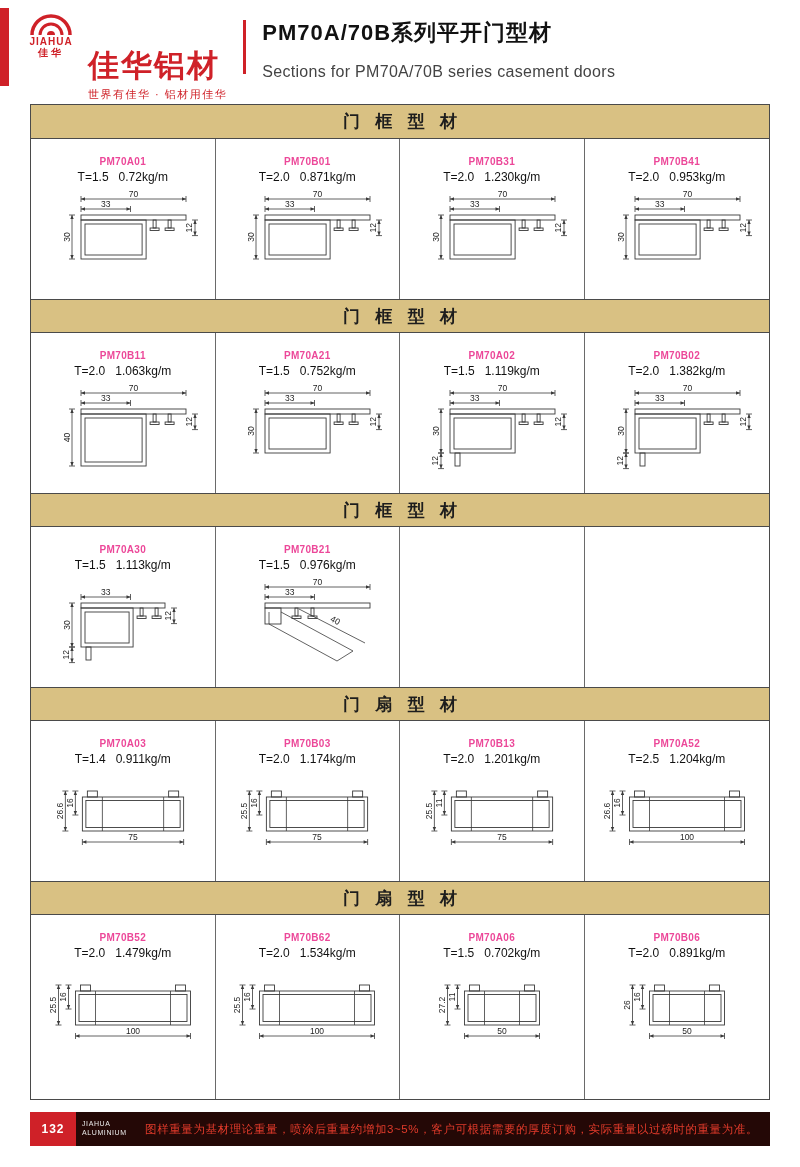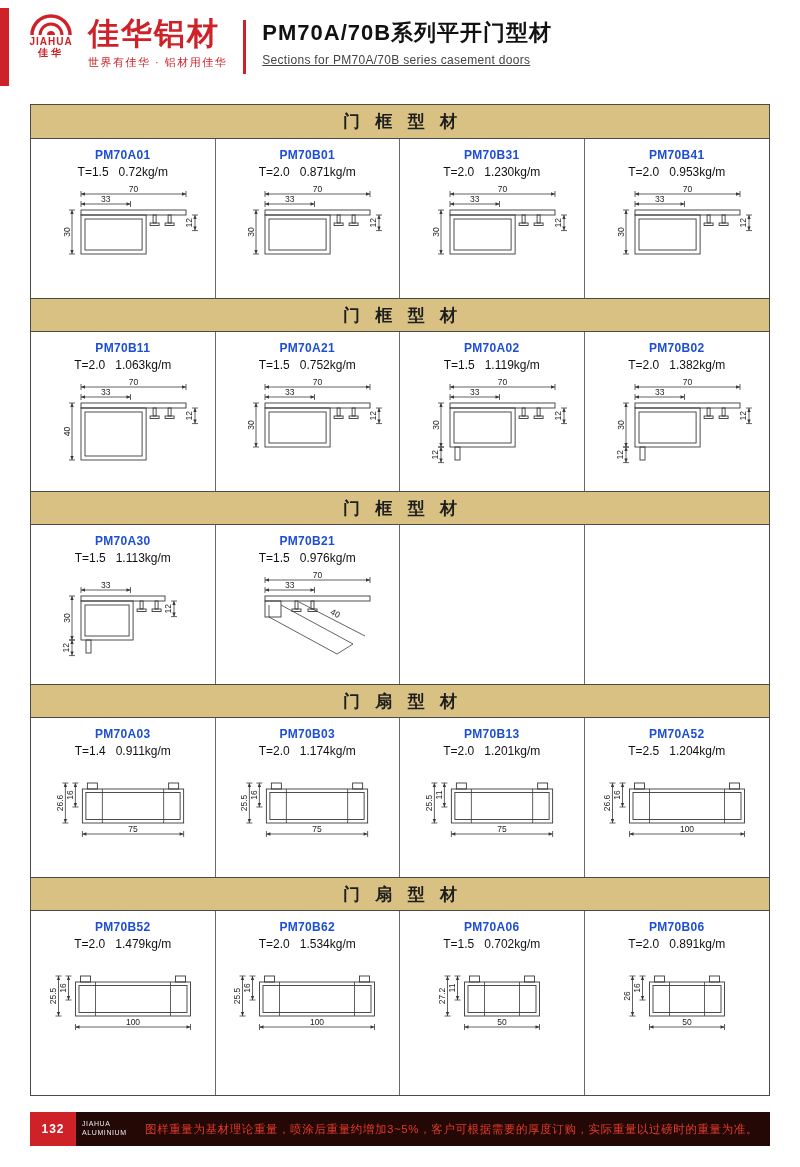--- a/index.html
+++ b/index.html
@@ -11,46 +11,46 @@
     position:relative;
     overflow:hidden;
   }
   
   .edge-stripe { position:absolute; left:0; top:8px; width:9px; height:78px; background:#cf2128; }
   .header { display:flex; align-items:flex-start; padding:12px 30px 0 16px; height:96px; }
   .logo-block { width:58px; text-align:center; margin-left:6px; }
   .logo-block svg { display:block; margin:0 auto; }
   .logo-en { color:#cf2128; font-weight:bold; font-size:10px; letter-spacing:1px; line-height:1.1; }
   .logo-cn { color:#cf2128; font-size:10px; font-weight:bold; letter-spacing:3px; line-height:1.2; }
-  .brand-block { margin-left:8px; padding-top:6px; }
+  .brand-block { margin-left:8px; padding-top:6px;margin-top:32px; }
   .brand-name { color:#cf2128; font-size:31px; font-weight:bold; letter-spacing:2px; line-height:1.05; }
   .brand-slogan { color:#cf2128; font-size:11px; letter-spacing:1.5px; margin-top:4px; text-align:center; }
   .header-divider { width:3px; height:54px; background:#cf2128; margin:8px 16px 0 16px; }
   .title-block { padding-top:6px; }
   .page-title { margin:0; color:#111; font-size:22px; font-weight:bold; letter-spacing:1px; }
-  .page-subtitle { color:#444; font-size:12px; margin-top:5px; letter-spacing:0.3px;text-decoration:underline; }
+  .page-subtitle { color:#444; font-size:16px; margin-top:15px; letter-spacing:0.3px; }
 
   
   .catalog { position:absolute; left:30px; right:30px; top:104px; border:1px solid #4a4a4a; background:#fff; }
   .section-band {
     background:#d9c183;
     border-top:1px solid #4a4a4a; border-bottom:1px solid #4a4a4a;
     height:34px; display:flex; align-items:center; justify-content:center;
     font-size:17px; font-weight:bold; color:#1d1d1d;
     letter-spacing:0.9em; text-indent:0.9em;font-family:Liberation Mono, monospace;
   }
   .section:first-child .section-band { border-top:none; }
   .row { display:grid; grid-template-columns:repeat(4,1fr); }
   .cell {
     border-right:1px solid #6a6a6a;
     min-height:159px; padding-top:9px; text-align:center;
   }
   .cell:last-child { border-right:none; }
   .section.tall .cell { min-height:184px; }
-  .model { font-size:12px; font-weight:600; color:#1d4ed8; letter-spacing:0.3px; }
+  .model { font-size:10px; font-weight:600; color:#ec4899; letter-spacing:0.3px;margin-top:8px; }
   .spec { font-size:12px; color:#111; margin-top:3px; white-space:pre; }
   svg.drawing { margin-top:1px; }
 
   
   .footer {
     position:absolute; left:30px; right:30px; bottom:21px; height:34px;
     background:#240806; display:flex; align-items:center;
   }
   .page-box {
     background:#cf2128; color:#fff; font-weight:bold; font-size:12px;

